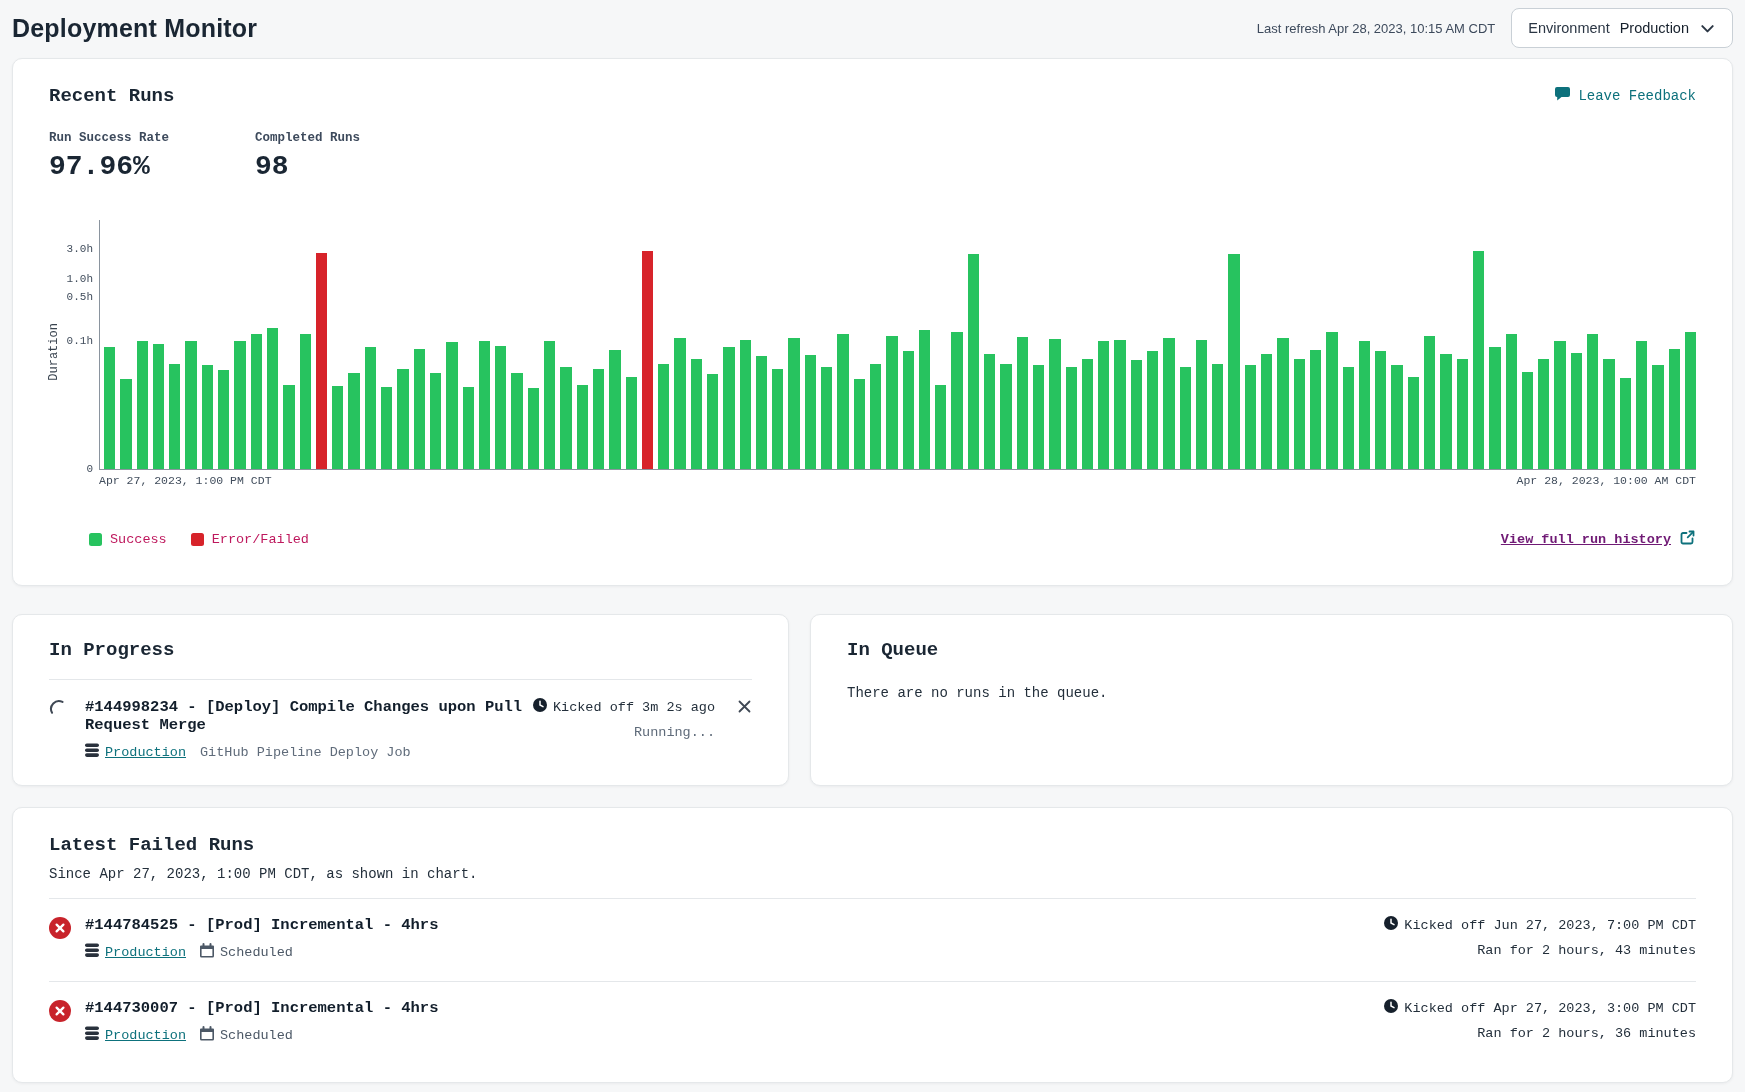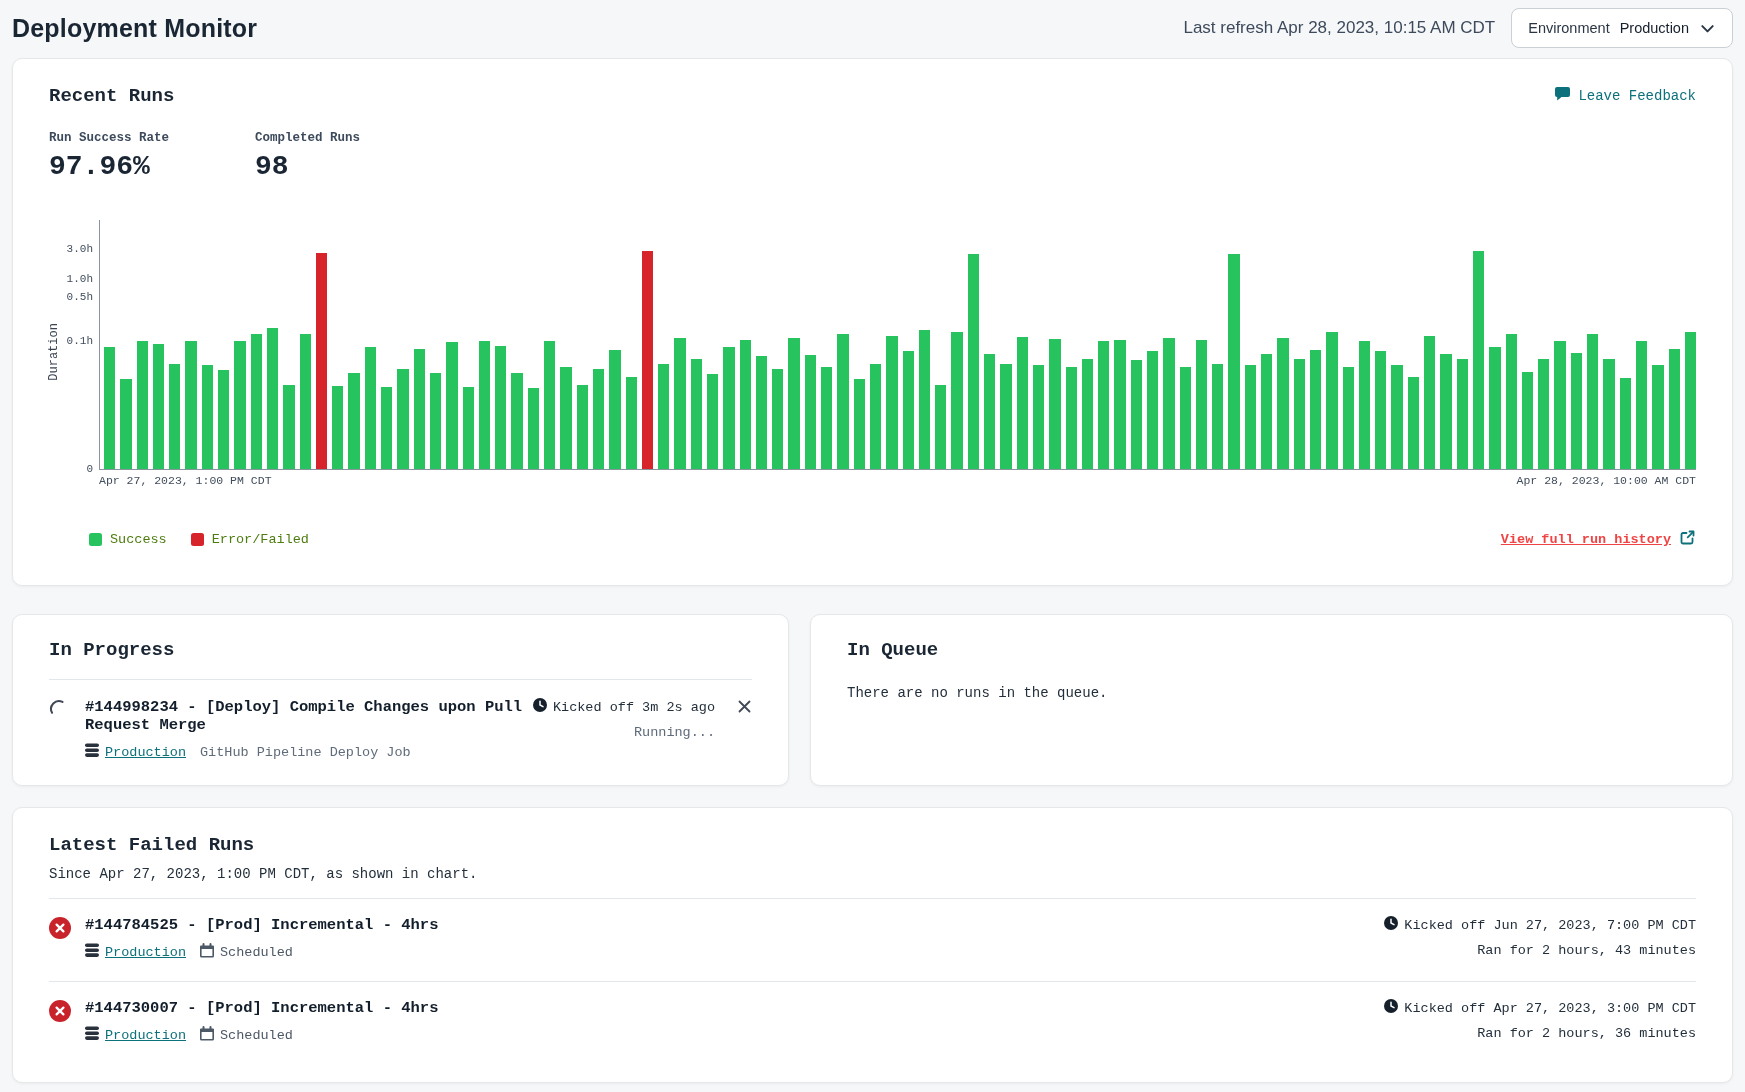--- a/index.html
+++ b/index.html
@@ -10,21 +10,21 @@
     color:#232f3b;
     overflow:hidden;
   }
   
   .page-header {
     display:flex; align-items:center; justify-content:space-between;
     padding:8px 12px 10px 12px; height:58px;
   }
   .page-title { font-size:25px; font-weight:700; color:#1a2633; letter-spacing:.2px; }
   .header-right { display:flex; align-items:center; gap:16px; }
-  .last-refresh { font-size:17px; color:#3d4a5c; }
+  .last-refresh { font-size:13px; color:#3d4a5c; }
   .env-select {
     display:flex; align-items:center; gap:10px;
     background:#fff; border:1px solid #c9d0d6; border-radius:8px;
     height:40px; padding:0 16px; cursor:pointer; font-size:14.5px;
   }
   .env-select .env-label { color:#2b3644; }
   .env-select .env-value { color:#16202c; }
   .env-select svg { display:block; }
 
   
@@ -54,23 +54,23 @@
   .y-tick { position:absolute; right:6px; font-size:11px; color:#414d5c; line-height:11px; }
   .plot {
     flex:1; height:250px; position:relative;
     border-left:1px solid #8a949e; border-bottom:1px solid #8a949e;
   }
   .bars { position:absolute; inset:0; display:flex; align-items:flex-end; gap:5px; padding-left:4px; }
   .bar { flex:1; min-width:0; }
   .x-labels { display:flex; justify-content:space-between; margin-left:50px; margin-top:4px; font-size:11.5px; color:#414d5c; }
   .chart-footer { display:flex; align-items:center; justify-content:space-between; margin-top:42px; }
   .legend { display:flex; align-items:center; gap:24px; margin-left:40px; }
-  .legend-item { display:flex; align-items:center; gap:8px; font-size:13.5px; color:#4d7c0f; }
+  .legend-item { display:flex; align-items:center; gap:8px; font-size:13.5px; color:#be185d; }
   .legend-swatch { width:13px; height:13px; border-radius:2.5px; }
-  .history-link { display:flex; align-items:center; gap:8px; color:#ef4444; font-size:13.5px; font-weight:700; cursor:pointer; }
+  .history-link { display:flex; align-items:center; gap:8px; color:#701a75; font-size:13.5px; font-weight:700; cursor:pointer; }
   .history-link .link-text { text-decoration:underline; }
 
   
   .mid-row { display:flex; gap:21px; margin-top:28px; }
   .in-progress { width:777px; flex:none; padding:24px 36px; height:172px; }
   .in-queue { flex:1; padding:24px 36px; height:172px; }
   .sect-divider { height:1px; background:#e4e7ea; margin:18px 0 0 0; }
   .queue-empty { margin-top:24px; font-size:14px; color:#232f3b; }
 
   .run-row { display:flex; align-items:flex-start; padding-top:18px; }

